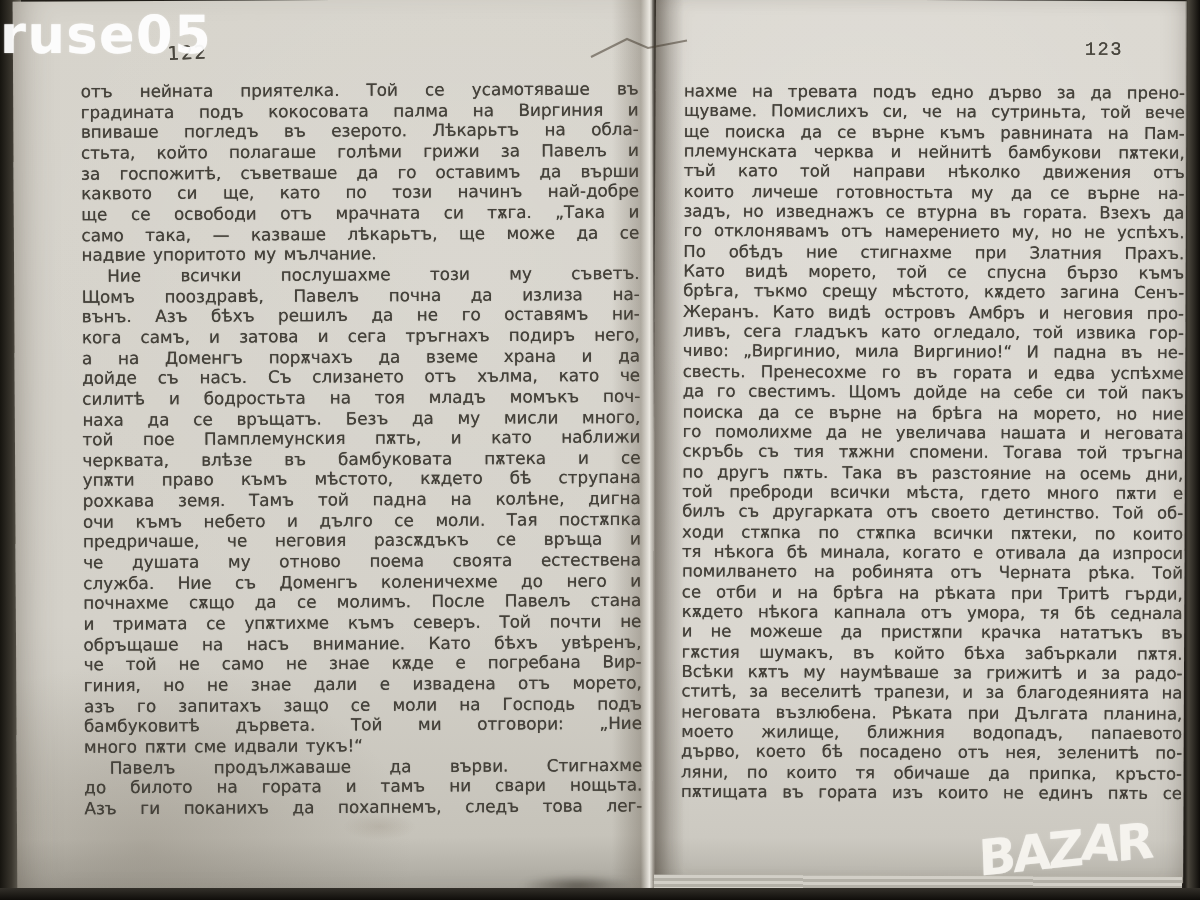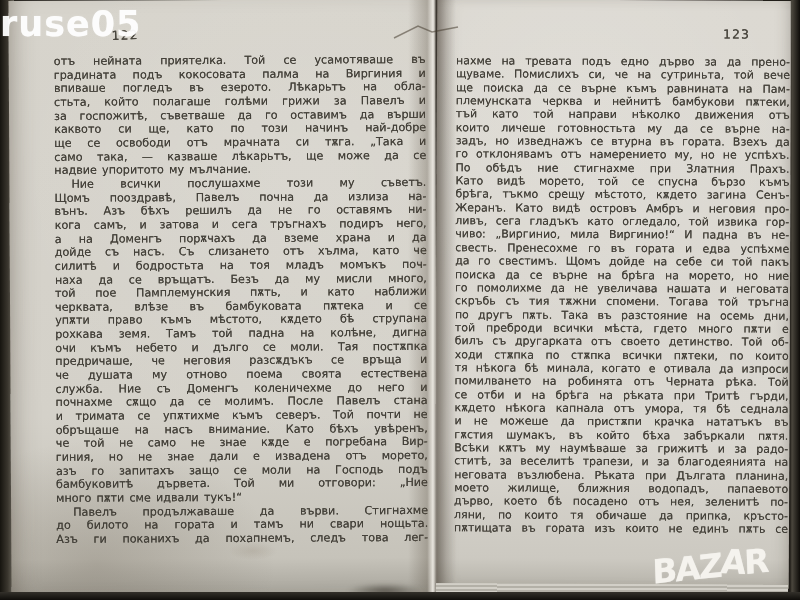--- a/index.html
+++ b/index.html
@@ -63,21 +63,21 @@
   .stain{
     position:absolute;left:218px;top:538px;width:70px;height:26px;border-radius:50%;
     background:radial-gradient(50% 50% at 50% 50%, rgba(120,105,85,.16), transparent 70%);
   }
   
   .page-number{
     position:absolute;font-size:12.5px;color:#4a473f;letter-spacing:1px;
     text-shadow:0 0 .4px #4a473f;
   }
   .pn-left{left:103px;top:27px;transform:rotate(-2deg);}
-  .pn-right{left:286px;top:26px;}
+  .pn-right{left:286px;top:26px;font-family:Liberation Mono, monospace;}
   .text-block{
     position:absolute;color:#44413a;
     text-shadow:0 0 .45px rgba(60,56,48,.85);
     word-spacing:1.5px;
   }
   .tb-left{left:45px;top:54px;width:372px;font-size:11.2px;line-height:13.65px;}
   .tb-right{left:19px;top:55px;width:334px;font-size:11.0px;line-height:13.35px;}
   .line{text-align:justify;text-align-last:justify;white-space:nowrap;}
   .line.end{text-align-last:left;}
   .line.indent{text-indent:17px;}

